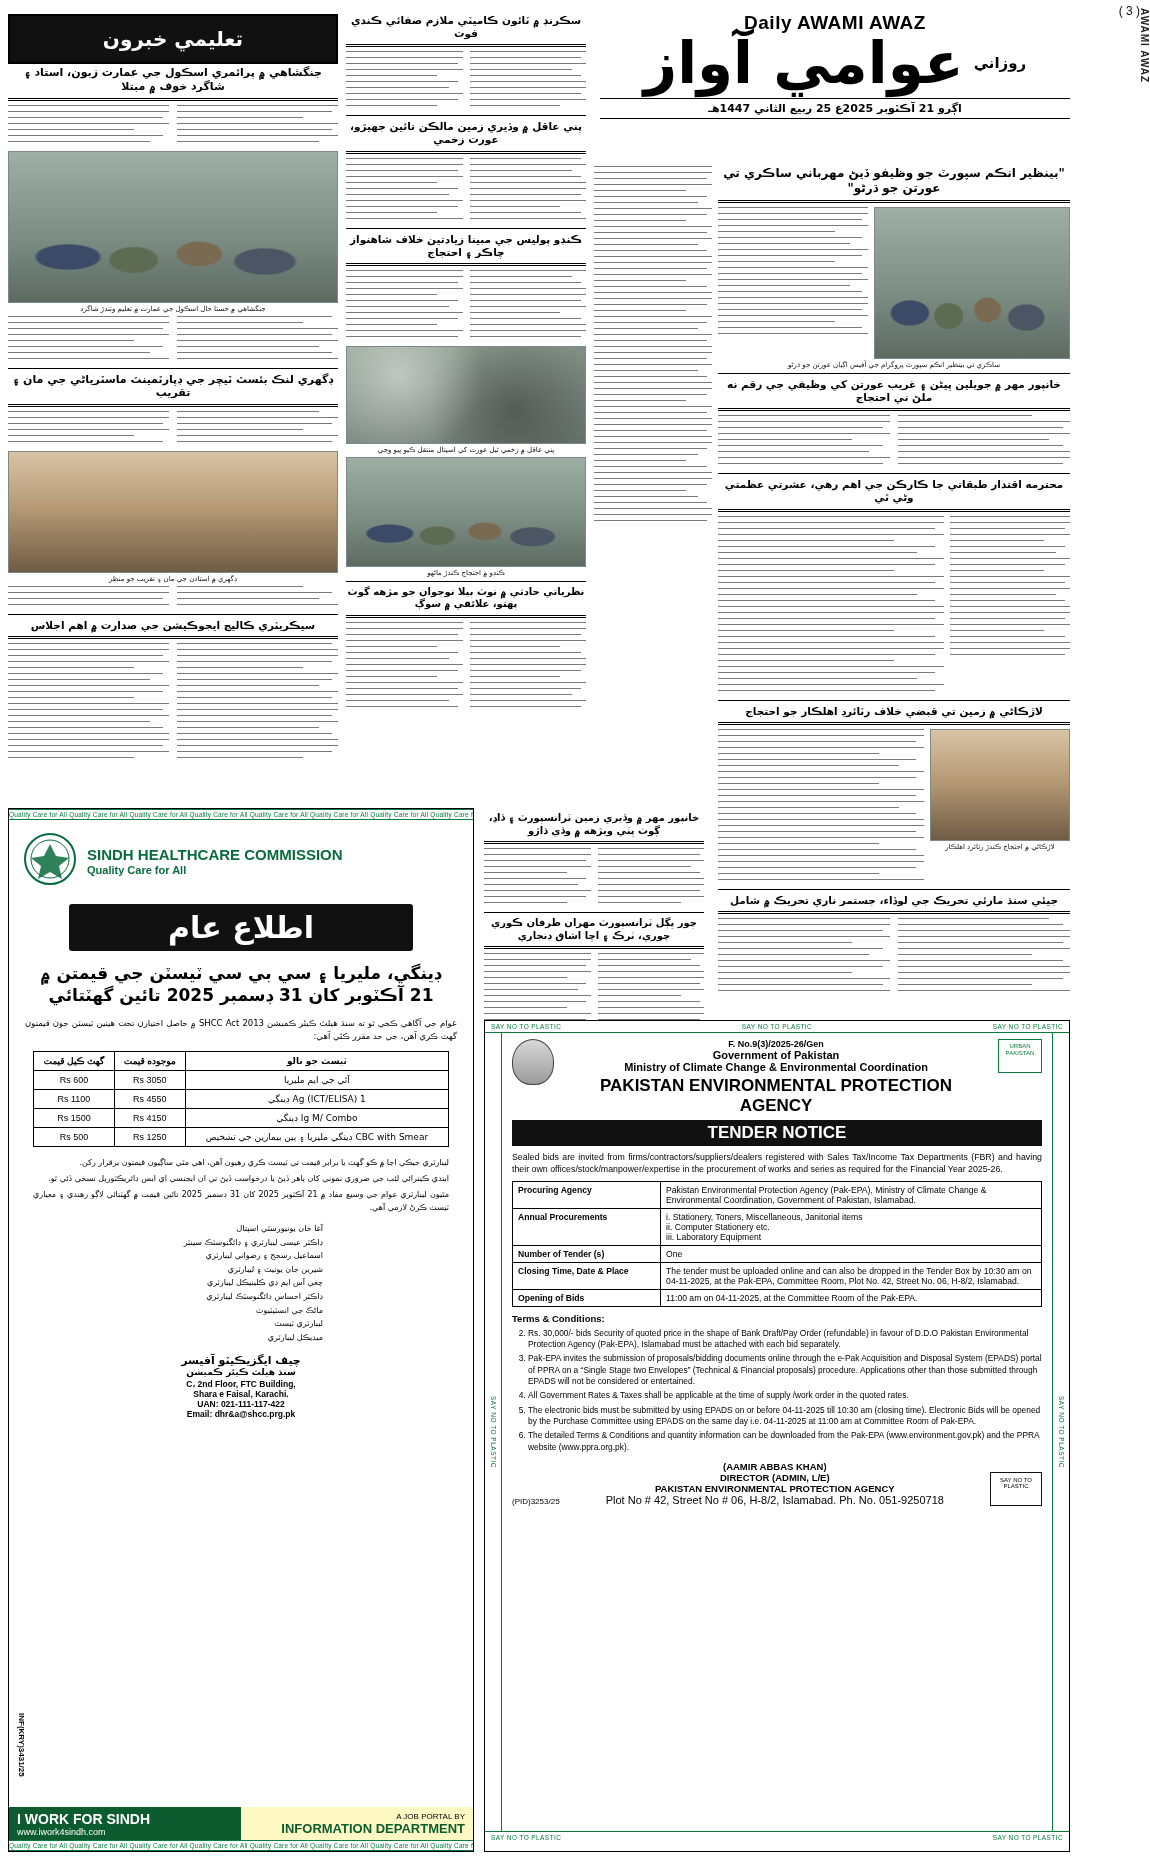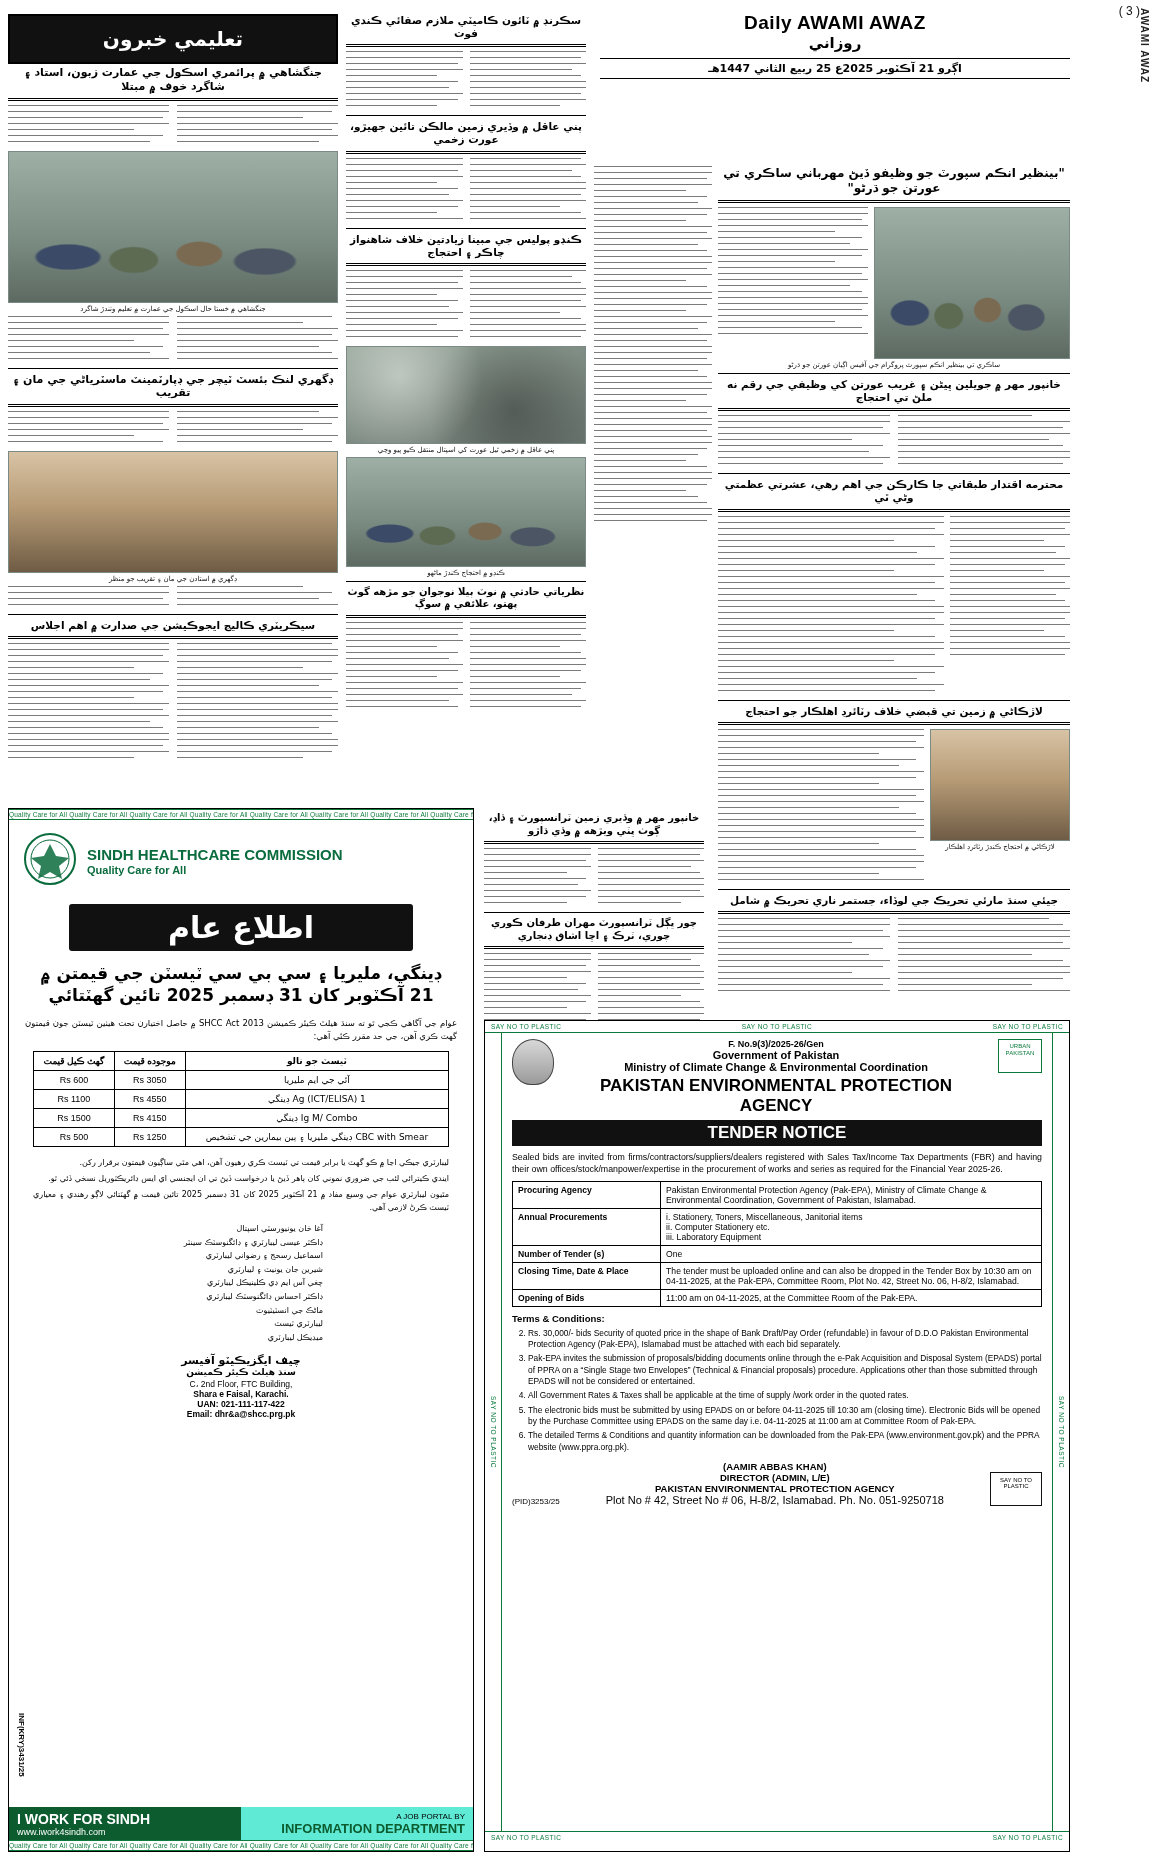--- a/index.html
+++ b/index.html
@@ -85,20 +85,21 @@
   <div class="col" style="left:8px;top:14px;width:330px;">
     <div class="edu-mast">
       <span class="urdu">تعليمي خبرون</span>
     </div>
   </div>
 
   <div class="col" style="left:600px;top:12px;width:470px;">
     <div class="nameplate">
       <div class="np-en">Daily AWAMI AWAZ</div>
       <div style="display:flex;align-items:center;justify-content:center;gap:10px;">
+        <div class="np-ur urdu">عوامي آواز</div>
         <div class="np-side urdu">روزاني</div>
       </div>
       <div class="np-date urdu">اڳرو 21 آڪٽوبر 2025ع 25 ربيع الثاني 1447هـ</div>
     </div>
   </div>
 
   <div class="col" style="left:8px;top:66px;width:330px;height:740px;">
     <div class="headline urdu" style="font-size:11px;">جنگشاهي ۾ پرائمري اسڪول جي عمارت زبون، استاد ۽ شاگرد خوف ۾ مبتلا</div>
     <div class="dbl"></div>
     <div class="lines" style="columns:2;column-gap:8px;">
@@ -760,31 +761,31 @@
       <div>ڊاڪٽر احساس ڊائگنوسٽڪ ليبارٽري</div>
       <div>ماڻڪ جي انسٽيٽيوٽ</div>
       <div>ليبارٽري ٽيسٽ</div>
       <div>ميڊيڪل ليبارٽري</div>
     </div>
 
     <div style="position:absolute;left:8px;bottom:74px;writing-mode:vertical-rl;font-size:8px;font-weight:bold;">INF(KRY)3431/25</div>
 
     <div class="urdu center" style="font-size:11px;font-weight:bold;margin-top:10px;">چيف ايگزيڪيٽو آفيسر</div>
     <div class="urdu center" style="font-size:9px;font-weight:bold;">سنڌ هيلٿ ڪيئر ڪميشن</div>
-    <div class="center" style="font-size:8.5px;font-weight:normal;margin-top:2px;">C، 2nd Floor, FTC Building,</div>
+    <div class="center" style="font-size:8.5px;font-weight:bold;margin-top:2px;">C، 2nd Floor, FTC Building,</div>
     <div class="center" style="font-size:8.5px;font-weight:bold;">Shara e Faisal, Karachi.</div>
     <div class="center" style="font-size:8.5px;font-weight:bold;">UAN: 021-111-117-422</div>
     <div class="center" style="font-size:8.5px;font-weight:bold;">Email: dhr&amp;a@shcc.prg.pk</div>
 
     <div style="position:absolute;left:0;right:0;bottom:10px;display:flex;align-items:stretch;height:34px;">
       <div class="iwork" style="flex:1;display:flex;flex-direction:column;justify-content:center;padding-left:8px;">
         <div style="font-size:14px;">I WORK FOR SINDH</div>
         <div style="font-size:9px;font-weight:normal;">www.iwork4sindh.com</div>
       </div>
-      <div style="flex:1;background:#5eead4;display:flex;flex-direction:column;justify-content:center;align-items:flex-end;padding-right:8px;">
+      <div style="flex:1;background:#fef9c3;display:flex;flex-direction:column;justify-content:center;align-items:flex-end;padding-right:8px;">
         <div style="font-size:8px;">A JOB PORTAL BY</div>
         <div style="font-size:13px;font-weight:bold;color:#0c5c2f;">INFORMATION DEPARTMENT</div>
       </div>
     </div>
 
     <div class="qcstrip" style="position:absolute;left:0;right:0;bottom:0;">Quality Care for All  Quality Care for All  Quality Care for All  Quality Care for All  Quality Care for All  Quality Care for All  Quality Care for All  Quality Care for All</div>
   </div>
 
   <div class="col" style="left:484px;top:1090px;width:220px;height:330px;">
     <div class="photo warm" style="height:150px;"></div>

